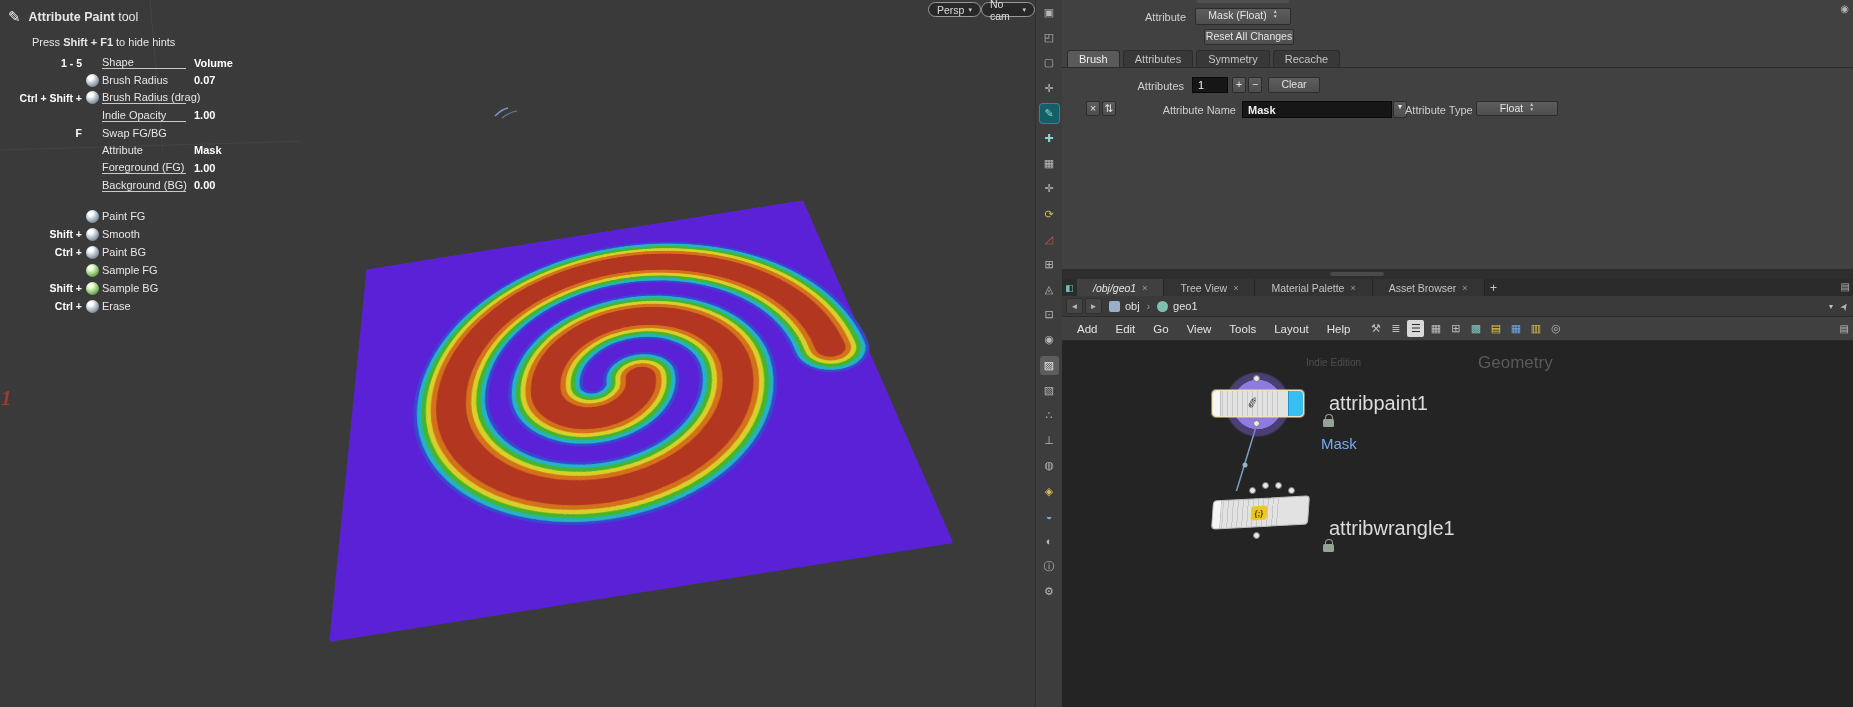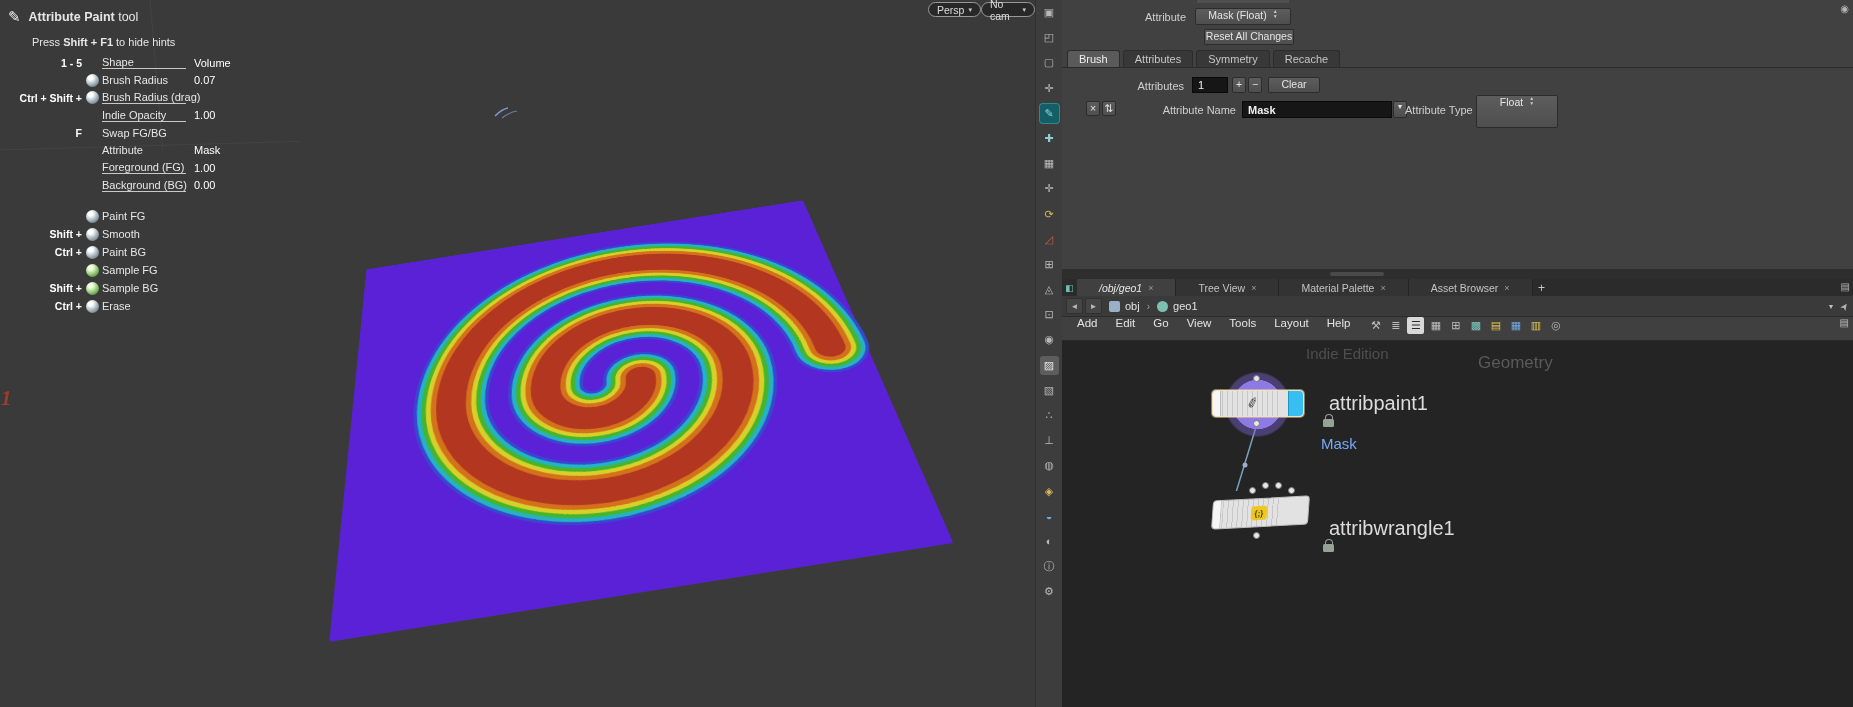--- a/index.html
+++ b/index.html
@@ -21,21 +21,21 @@
   .hsub{margin:10px 0 6px 24px}
   .hrow{display:grid;grid-template-columns:74px 16px 84px auto;column-gap:2px;align-items:center;height:17.5px}
   #hint-actions{margin-top:13px}
   #hint-actions .hrow{height:18px}
   .hk{font-weight:bold;color:#fff;text-align:right;white-space:nowrap;font-size:10.5px}
   .hicon{justify-self:center}
   .sphere{width:13px;height:13px;border-radius:50%;background:radial-gradient(circle at 35% 28%,#fff 0 18%,#b9c6cf 45%,#5d6a73 90%)}
   .sphere-green{width:13px;height:13px;border-radius:50%;background:radial-gradient(circle at 35% 28%,#f2ffe0 0 18%,#a8d88a 45%,#4a7a35 90%)}
   .hlabel{white-space:nowrap}
   .u{border-bottom:1px solid #c9c9c9}
-  .hval{font-weight:normal;color:#fff;padding-left:6px;white-space:nowrap}
+  .hval{font-weight:bold;color:#fff;padding-left:6px;white-space:nowrap}
 
   .pill{position:absolute;top:2px;height:15px;display:flex;align-items:center;gap:4px;padding:0 8px;
         border:1px solid #999;border-radius:9px;background:rgba(25,25,25,.55);color:#ddd;font-size:10.5px}
   #pill-persp{left:928px}
   #pill-nocam{left:981px}
   .caret{font-size:7px;color:#ccc}
 
   
   .side-toolbar{position:absolute;left:1035px;top:0;width:27px;height:707px;background:#3d3d3d;
                 border-left:1px solid #303030;display:flex;flex-direction:column;align-items:center;
@@ -62,48 +62,48 @@
   .pane-pin{position:absolute;right:4px;top:3px;font-size:10px;color:#b5b5b5}
   .top-sliver{position:absolute;left:135px;top:0;width:92px;height:3px;background:#565656;opacity:.7}
 
   .splitter{position:absolute;left:0;top:269px;right:0;height:10px;background:#2e2e2e}
   .splitter .grab{position:absolute;left:268px;top:3px;width:54px;height:4px;background:#4a4a4a;border-radius:2px}
 
   
   .network{position:absolute;left:0;top:279px;right:0;bottom:0;background:#232323}
   .ntabbar{position:absolute;left:0;top:0;right:0;height:17px;background:#2b2b2b;display:flex;align-items:stretch}
   .pane-cue{width:15px;display:flex;align-items:center;justify-content:center;font-size:9px;color:#6fc0b8}
-  .ntab{display:flex;align-items:center;gap:6px;padding:0 22px;font-size:10.5px;color:#c4c4c4;background:#333;
+  .ntab{display:flex;align-items:center;gap:6px;padding:0 16px;font-size:10.5px;color:#c4c4c4;background:#333;
         border-right:1px solid #242424}
   .ntab.active{background:#404040;color:#e6e6e6}
   .ntl.it{font-style:italic}
   .ntx{font-size:9px;color:#9a9a9a}
   .nplus{width:18px;display:flex;align-items:center;justify-content:center;color:#c8c8c8;font-size:12px}
   .ntab-right{position:absolute;right:3px;top:2px;font-size:10px;color:#b0b0b0}
 
   .pathbar{position:absolute;left:0;top:17px;right:0;height:21px;background:#3a3a3a;border-bottom:1px solid #2b2b2b;
            display:flex;align-items:center;padding:0 4px;gap:2px}
   .nav{width:17px;height:16px;display:flex;align-items:center;justify-content:center;font-size:8px;color:#b8b8b8;
        background:#454545;border:1px solid #303030;border-radius:2px}
   .chip{display:flex;align-items:center;gap:5px;padding:0 5px;font-size:11px;color:#e2e2e2}
   .cicon{width:11px;height:11px;border-radius:2px}
   .crumb-sep{color:#9a9a9a;font-size:10px}
   .path-caret{position:absolute;right:20px;font-size:8px;color:#c0c0c0}
   .path-pin{position:absolute;right:5px;font-size:10px;color:#b0b0b0;transform:rotate(-55deg)}
 
   .menubar{position:absolute;left:0;top:38px;right:0;height:24px;background:#404040;border-bottom:1px solid #2a2a2a;
-           display:flex;align-items:flex-start;padding:0 6px}
+           display:flex;align-items:center;padding:0 6px}
   .mitem{padding:0 9px;font-size:11.5px;color:#e3e3e3}
   #net-icons{display:flex;align-items:center;gap:3px;margin-left:8px}
   .micon{width:17px;height:17px;display:flex;align-items:center;justify-content:center;font-size:11px;border-radius:2px}
   .micon.light{background:#d9d9d9;color:#2a2a2a}
   .mb-right{position:absolute;right:4px;font-size:10px;color:#b8b8b8}
 
   .canvas{position:absolute;left:0;top:62px;right:0;bottom:0;background:#242424;overflow:hidden}
-  .wm1{position:absolute;left:244px;top:4px;font-size:15px;color:#4e4e4e}
+  .wm1{position:absolute;left:244px;top:16px;font-size:10px;color:#4e4e4e}
   .wm2{position:absolute;left:416px;top:12px;font-size:17px;font-weight:normal;color:#5a5a5a}
   .halo{position:absolute;left:158px;top:26px;width:75px;height:75px;border-radius:50%;
         background:radial-gradient(circle,#8d7ae2 0 46%,rgba(122,96,210,.45) 47% 58%,rgba(122,96,210,0) 62%)}
   .nodebody{position:absolute;background:#e2e2e2;border-radius:4px}
   #paint-body{left:150px;top:49px;width:92px;height:27px;border:1px solid #efe2bd;
               box-shadow:0 0 0 1px rgba(240,220,170,.5)}
   .body-hatch{position:absolute;left:9px;top:0;bottom:0;width:58px;
               background:repeating-linear-gradient(90deg,rgba(60,60,60,.16) 0 1px,transparent 1px 5px)}
   .lstripe{position:absolute;left:0;top:0;bottom:0;width:8px;background:#f6f6f6;border-right:1px solid #bbb;border-radius:4px 0 0 4px}
   .rstripe{position:absolute;right:0;top:0;bottom:0;width:15px;background:#38bff2;border-left:1px solid #1f94c4;border-radius:0 4px 4px 0}
@@ -315,21 +315,21 @@
     <div class="pbtn" style="left:170px;top:77px;width:14px;height:16px">+</div>
     <div class="pbtn" style="left:186px;top:77px;width:14px;height:16px">−</div>
     <div class="pbtn" style="left:206px;top:77px;width:52px;height:16px">Clear</div>
 
     <div class="pbtn" style="left:24px;top:101px;width:14px;height:15px">×</div>
     <div class="pbtn" style="left:40px;top:101px;width:14px;height:15px">⇅</div>
     <span class="plabel" style="left:70px;width:104px;top:104px">Attribute Name</span>
     <div class="pfield" style="left:180px;top:101px;width:150px;height:17px;font-weight:bold">Mask</div>
     <div class="pbtn" style="left:331px;top:101px;width:14px;height:17px;font-size:8px">▾</div>
     <span class="plabel" style="left:343px;width:65px;top:104px">Attribute Type</span>
-    <div class="pbtn" style="left:414px;top:95px;width:82px;height:33px">
+    <div class="pbtn" style="left:414px;top:101px;width:82px;height:15px">
       <span>Float</span>
       <span class="updown">
         <span>▲</span>
           <span>▼</span>
       </span>
     </div>
   </div>
 
   <div class="splitter">
       <div class="grab"></div>

